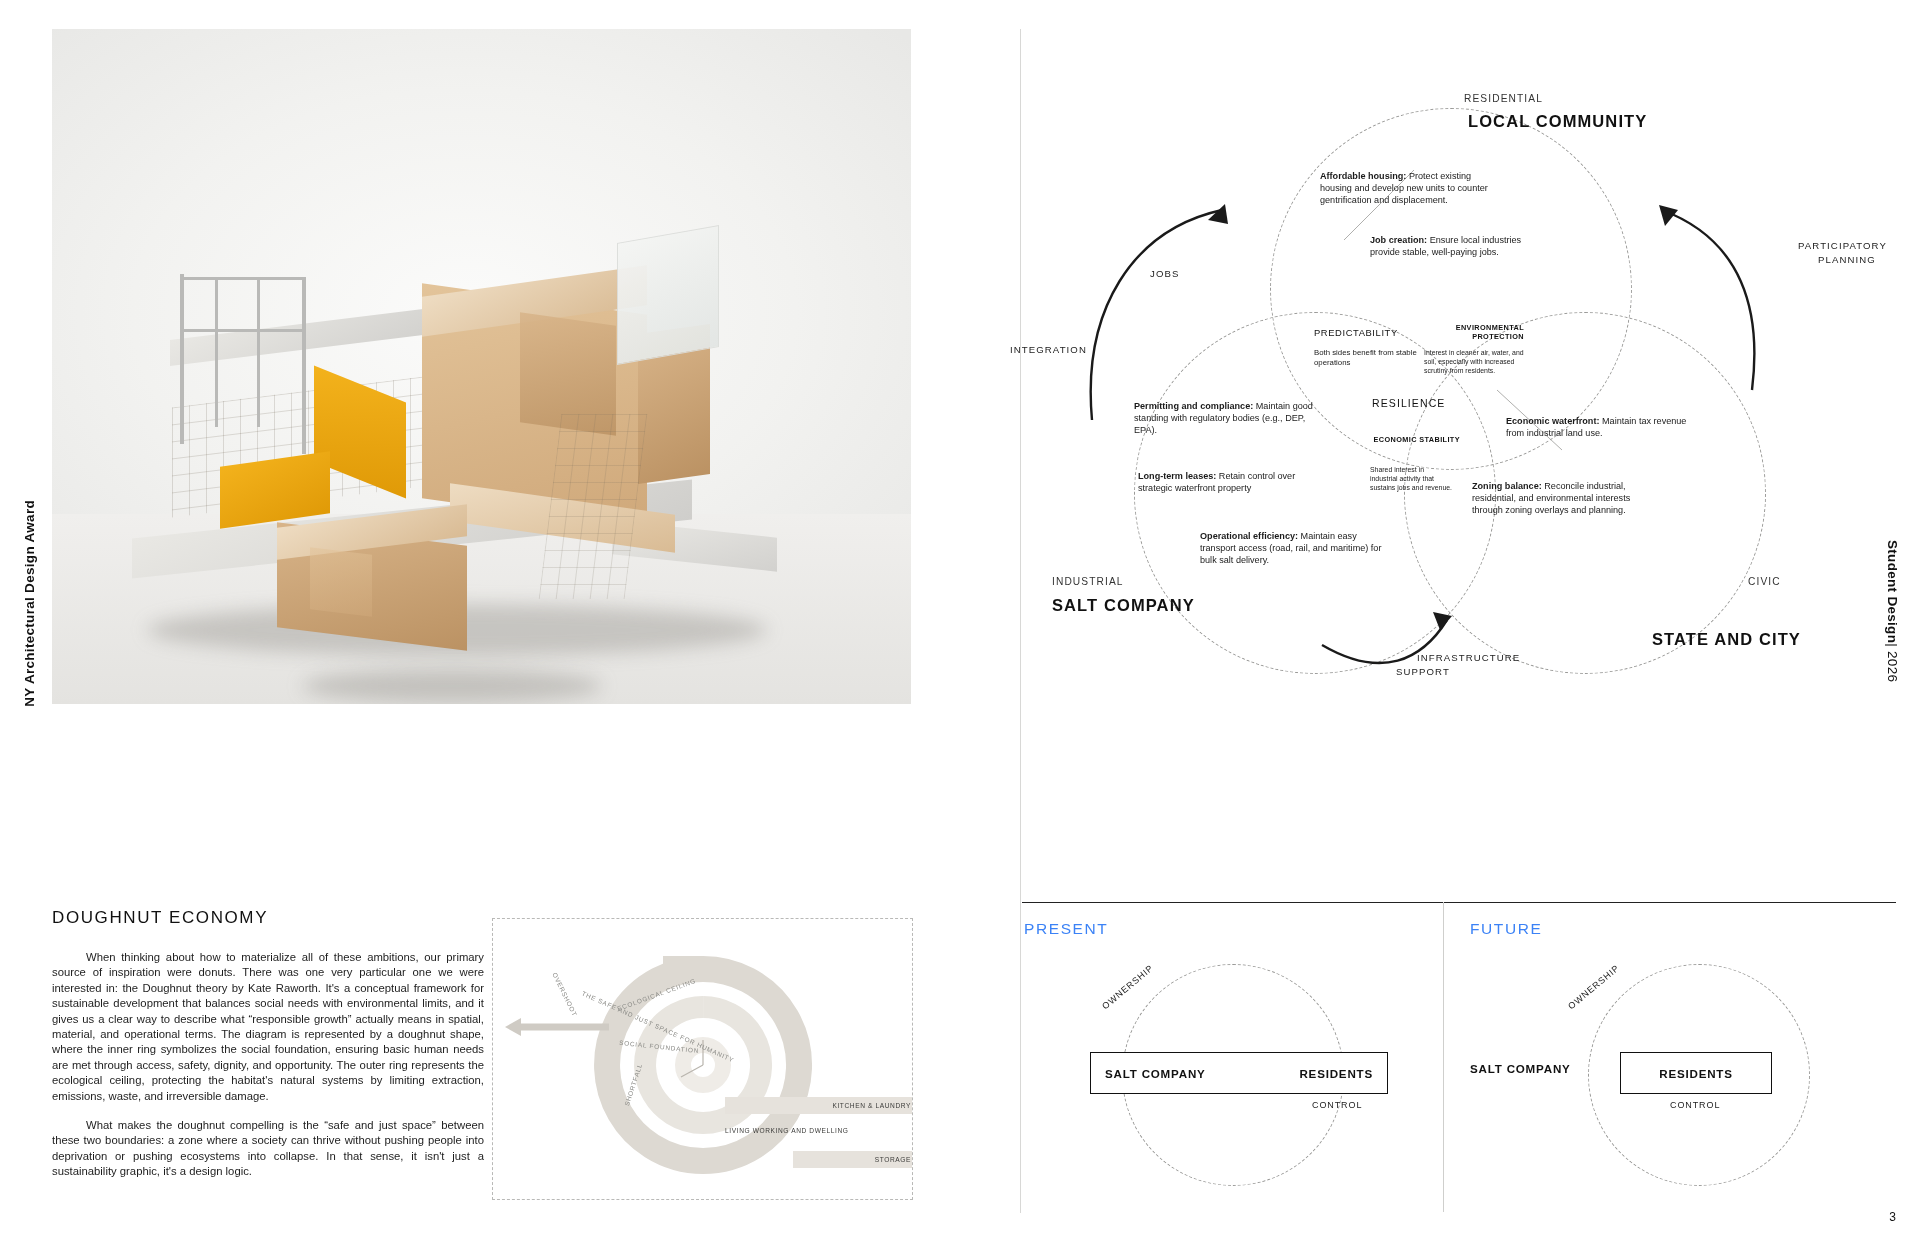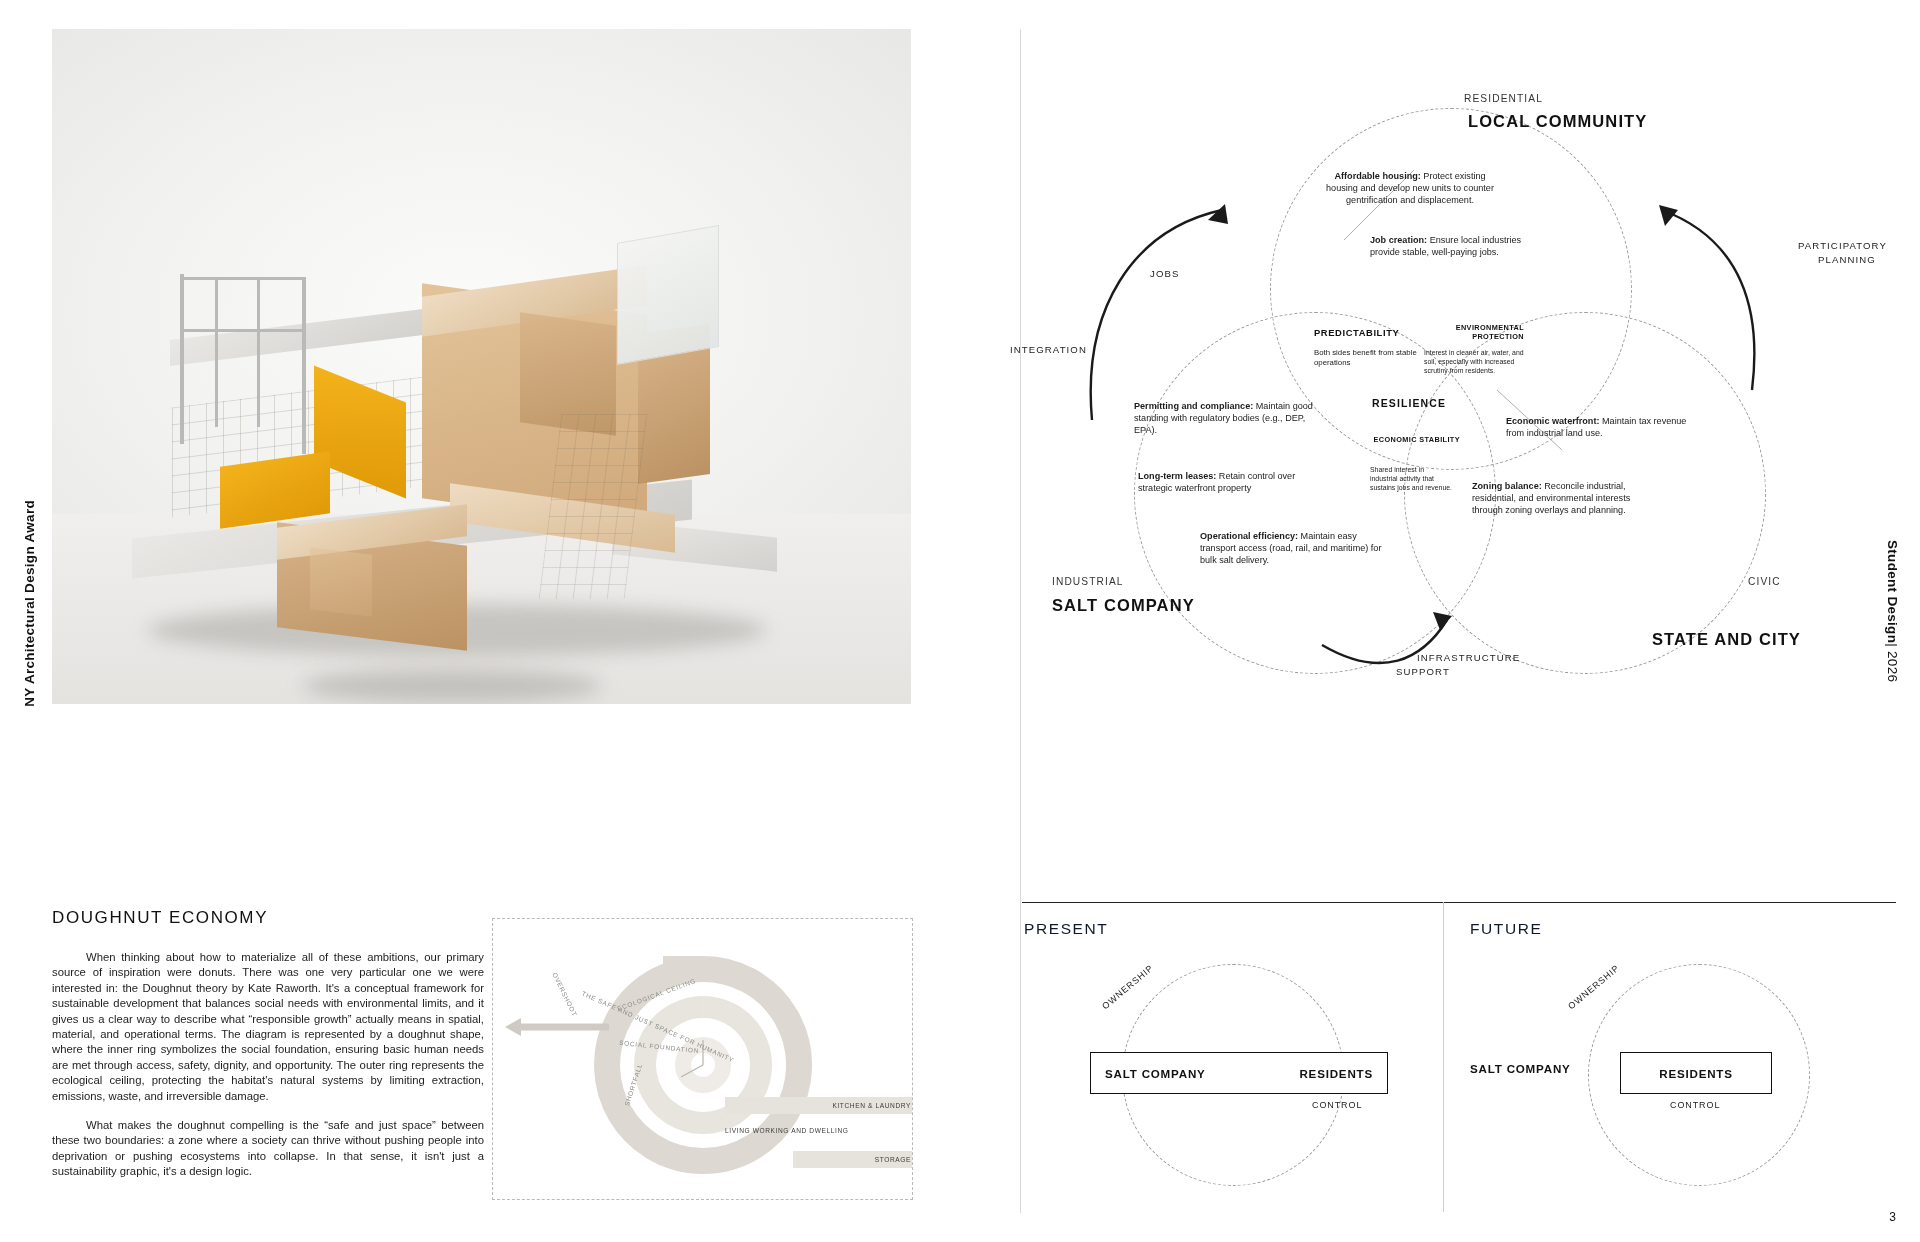--- a/index.html
+++ b/index.html
@@ -92,26 +92,26 @@
 
   .venn{position:absolute;left:1022px;top:60px;width:874px;height:800px;padding-left:33px;}
   .circ{
     position:absolute;border:1px dashed #9a9a98;border-radius:50%;
   }
   .lbl{position:absolute;font-size:10.2px;letter-spacing:1.1px;color:#333;}
   .lbl-big{position:absolute;font-size:16.5px;letter-spacing:1.1px;color:#111;font-weight:bold;}
   .node{position:absolute;font-size:9.1px;line-height:12.2px;color:#1b1b1b;width:180px;}
   .node b{font-weight:bold;}
   .node-sm{position:absolute;font-size:6.9px;line-height:9px;color:#1b1b1b;width:100px;}
-  .cap{position:absolute;font-size:9.4px;line-height:11.5px;font-weight:bold;letter-spacing:.6px;color:#111;}
+  .cap{position:absolute;font-size:9.4px;line-height:11.5px;font-weight:normal;letter-spacing:.6px;color:#111;}
   .cap-sm{position:absolute;font-size:7.3px;line-height:9px;font-weight:bold;letter-spacing:.4px;color:#111;text-align:right;}
   .arrowlbl{position:absolute;font-size:9.6px;letter-spacing:1.1px;color:#222;}
 
   
-  .pf-title{position:absolute;font-size:15.5px;letter-spacing:1.6px;color:#0f172a;}
+  .pf-title{position:absolute;font-size:15.5px;letter-spacing:1.6px;color:#3b82f6;}
   .pf{position:absolute;}
   .pf-circ{position:absolute;border:1px dashed #9a9a98;border-radius:50%;}
   .pf-box{
     position:absolute;border:1.6px solid #111;background:#fff;
     display:flex;align-items:center;justify-content:space-between;
     font-size:11.6px;font-weight:bold;letter-spacing:.8px;color:#111;
     padding:0 14px;box-sizing:border-box;
   }
   .pf-txt{position:absolute;font-size:11.6px;font-weight:bold;letter-spacing:.8px;color:#111;}
   .pf-sm{position:absolute;font-size:9px;letter-spacing:.9px;color:#222;}
@@ -234,21 +234,21 @@
     <div class="node-sm" style="left:292px;top:288px;width:120px;font-size:7.8px;line-height:10px;">Both sides benefit from stable operations</div>
 
     <div class="cap-sm" style="left:402px;top:263px;width:100px;">ENVIRONMENTAL PROTECTION</div>
     <div class="node-sm" style="left:402px;top:288px;">Interest in cleaner air, water, and soil, especially with increased scrutiny from residents.</div>
 
     <div class="cap-sm" style="left:348px;top:375px;width:90px;">ECONOMIC STABILITY</div>
     <div class="node-sm" style="left:348px;top:405px;width:82px;">Shared interest in industrial activity that sustains jobs and revenue.</div>
 
     <div class="cap" style="left:350px;top:338px;font-size:10.5px;letter-spacing:1.1px;">RESILIENCE</div>
 
-    <div class="node" style="left:298px;top:110px;text-align:center;">
+    <div class="node" style="left:298px;top:110px;">
       <b>Affordable housing:</b><span> Protect existing housing and develop new units to counter gentrification and displacement.</span>
     </div>
     <div class="node" style="left:348px;top:174px;width:178px;">
       <b>Job creation:</b><span> Ensure local industries provide stable, well-paying jobs.</span>
     </div>
     <div class="node" style="left:112px;top:340px;width:182px;">
       <b>Permitting and compliance:</b><span> Maintain good standing with regulatory bodies (e.g., DEP, EPA).</span>
     </div>
     <div class="node" style="left:484px;top:355px;width:190px;">
       <b>Economic waterfront:</b><span> Maintain tax revenue from industrial land use.</span>

